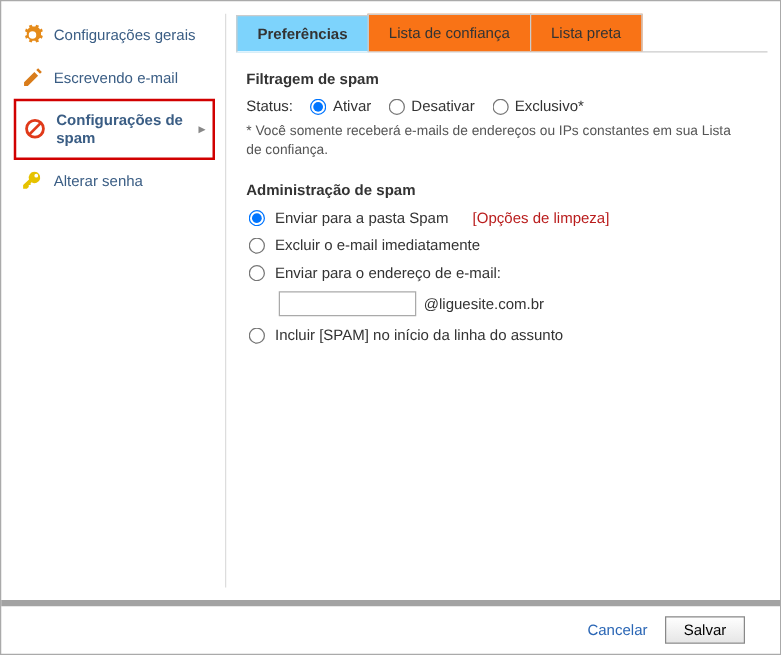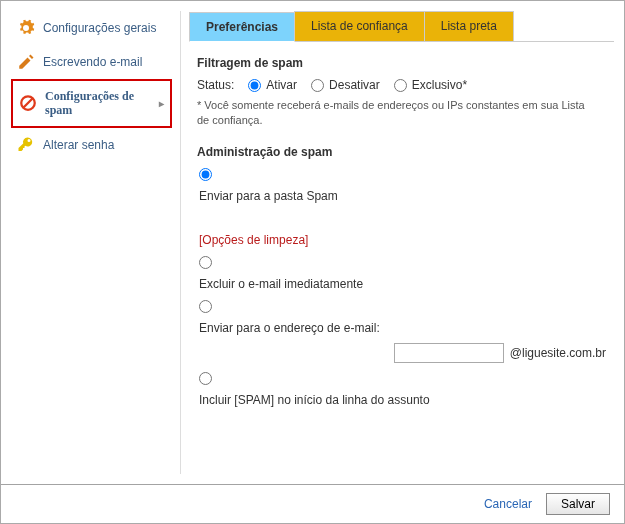--- a/index.html
+++ b/index.html
@@ -50,21 +50,20 @@
     align-items: center;
     gap: 8px;
     padding: 8px 6px;
     color: #3a5d84;
     cursor: pointer;
     position: relative;
   }
   .sidebar-item.selected {
     border: 2px solid #d10000;
     font-weight: bold;
-    font-family: Liberation Serif, serif;
   }
   .sidebar-item .icon {
     width: 18px;
     height: 18px;
     display: flex;
     align-items: center;
     justify-content: center;
     flex-shrink: 0;
   }
   .sidebar-item .label {
@@ -82,21 +81,21 @@
   }
   .tabs {
     display: flex;
     border-bottom: 1px solid #ccc;
   }
   .tab {
     padding: 7px 16px;
     border: 1px solid #ccc;
     border-bottom: none;
     margin-right: -1px;
-    background: #eab308;
+    background: #f97316;
     cursor: pointer;
     color: #333;
     font-size: 12px;
   }
   .tab.active {
     background: #7dd3fc;
     font-weight: bold;
     border-bottom: 1px solid #fff;
     position: relative;
     top: 1px;
@@ -130,48 +129,46 @@
     line-height: 1.4;
   }
   .admin-list {
     display: flex;
     flex-direction: column;
     gap: 8px;
     margin-left: 2px;
   }
   .admin-row {
     display: flex;
-    align-items: flex-start;
+    align-items: flex-end;
     gap: 8px;
-    flex-direction: column;
   }
   .admin-row input[type=radio] {
     margin-top: 1px;
   }
   .forward-row {
     display: flex;
     align-items: center;
     gap: 6px;
     margin-left: 24px;
-    justify-content: flex-end;
   }
   .forward-row input[type=text] {
     width: 110px;
     height: 20px;
     border: 1px solid #aaa;
     padding: 0 4px;
     font-size: 12px;
   }
   .link {
     color: #b91c1c;
     cursor: pointer;
   }
   .footer {
-    border-top: 1px solid #a3a3a3;
-    padding: 8px 14px;
+    border-top: 5px solid #a3a3a3;
+    padding: 8px 28px;
     display: flex;
     justify-content: flex-end;
     align-items: center;
     gap: 14px;
   }
   .footer .cancel {
     color: #2a66b5;
     cursor: pointer;
     font-size: 12px;
   }

